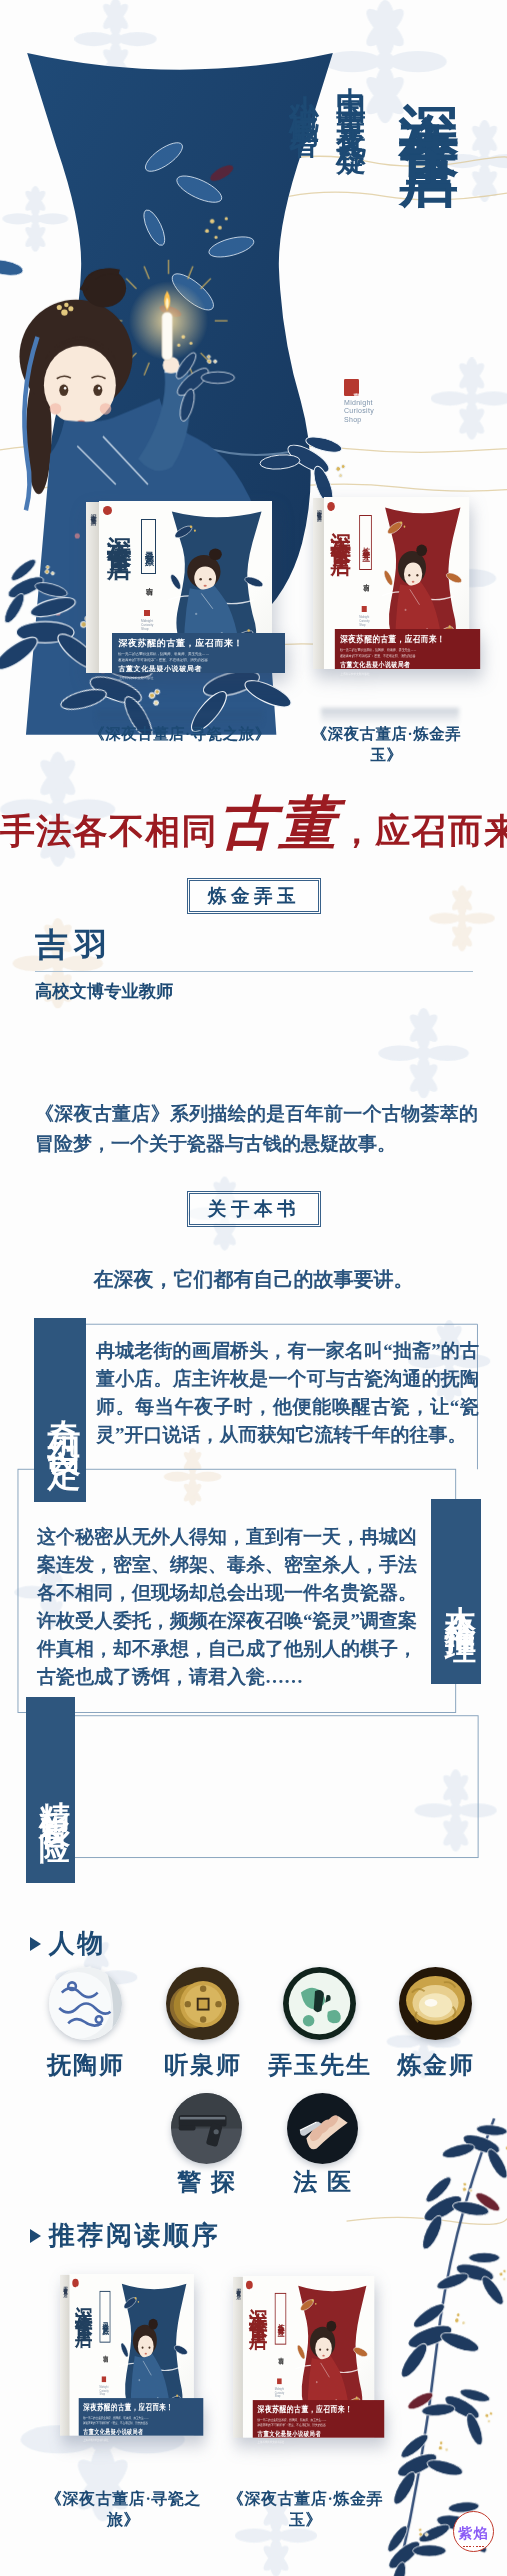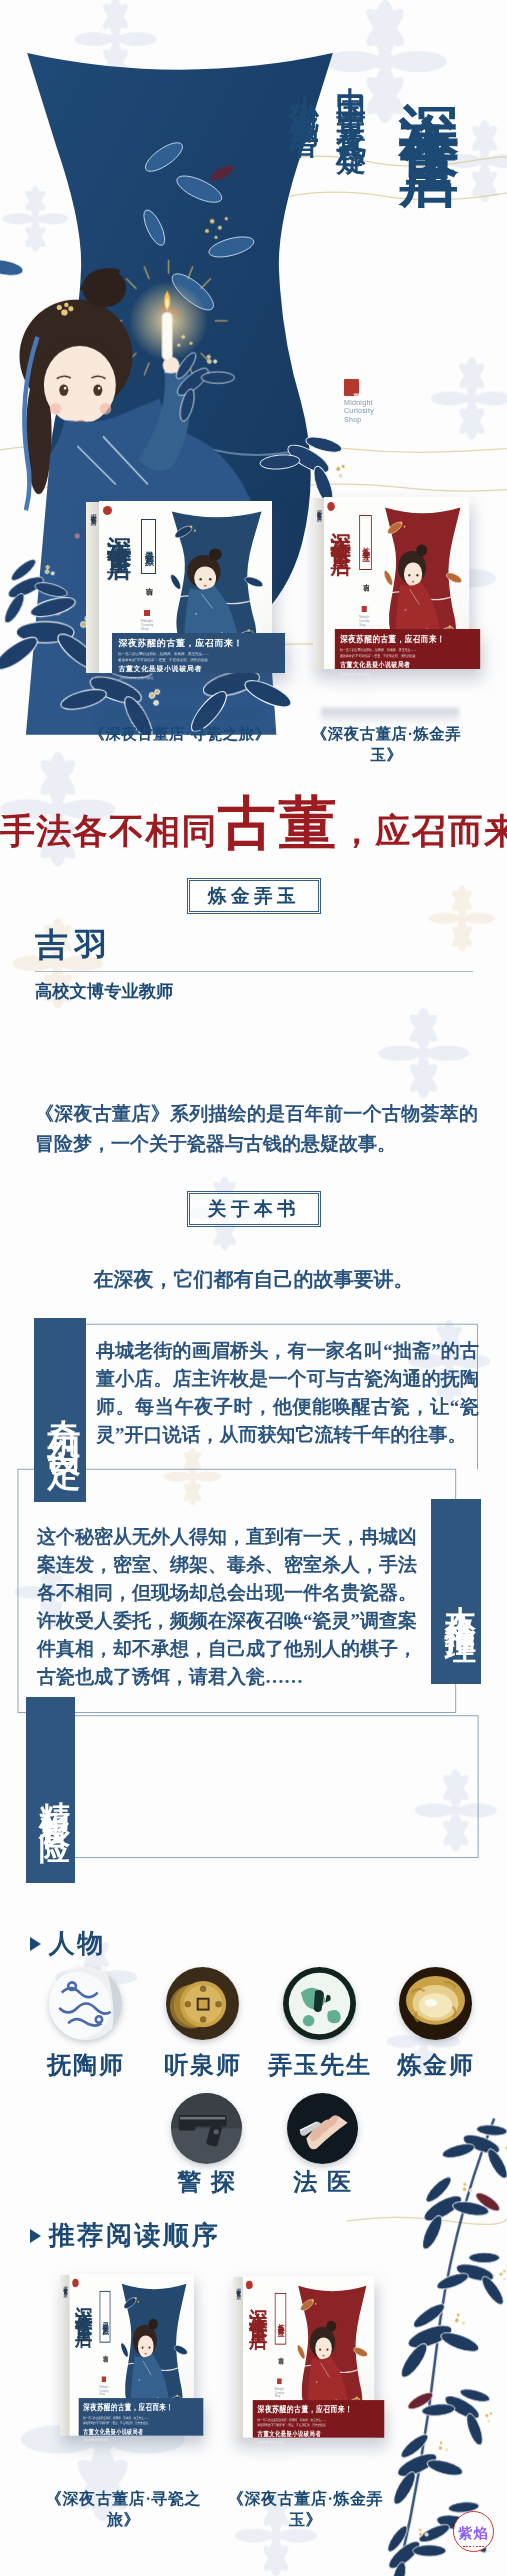--- a/index.html
+++ b/index.html
@@ -60,21 +60,21 @@
   #refl0{left:96px;top:711px;width:167px;}
   #refl1{left:321px;top:708px;width:138px;background:linear-gradient(to bottom,#5a6f8a,transparent);}
   .caption{position:absolute;z-index:3;font-size:15.4px;font-weight:bold;color:var(--navy);text-align:center;letter-spacing:0.6px;}
   #cap0{left:86px;top:724px;width:188px;}
   #cap1{left:300px;top:724px;width:173px;}
   #cap0b{left:40px;top:2489px;width:167px;font-size:16px;}
   #cap1b{left:222px;top:2489px;width:167px;font-size:16px;}
   
   .banner{left:0;top:785px;width:507px;text-align:center;color:var(--red);font-weight:bold;z-index:2;white-space:nowrap;}
   .banner .pre,.banner .post{font-size:35px;letter-spacing:1.3px;}
-  .banner .em{font-size:58px;letter-spacing:2.6px;}
+  .banner .em{font-size:58px;letter-spacing:2.6px;font-style:italic;}
   
   .sec-box{width:128px;height:29.5px;border:0.6px solid #38618a;outline:0.6px solid #38618a;outline-offset:1.9px;
            color:var(--navy);font-size:18.6px;font-weight:bold;text-align:center;line-height:29.5px;
            letter-spacing:4.5px;z-index:2;background:rgba(255,255,255,.6);}
   #sec-author{left:189px;top:880px;}
   #sec-book{left:189px;top:1193px;}
   
   .author-name{left:35px;top:923px;font-size:33px;font-weight:bold;color:var(--navy);letter-spacing:6.4px;z-index:2;}
   .divider{left:35px;top:971px;width:438px;height:1.3px;background:#a6bdd1;z-index:2;}
   .author-role{left:35px;top:979px;font-size:17.3px;font-weight:bold;color:var(--navy);z-index:2;}

